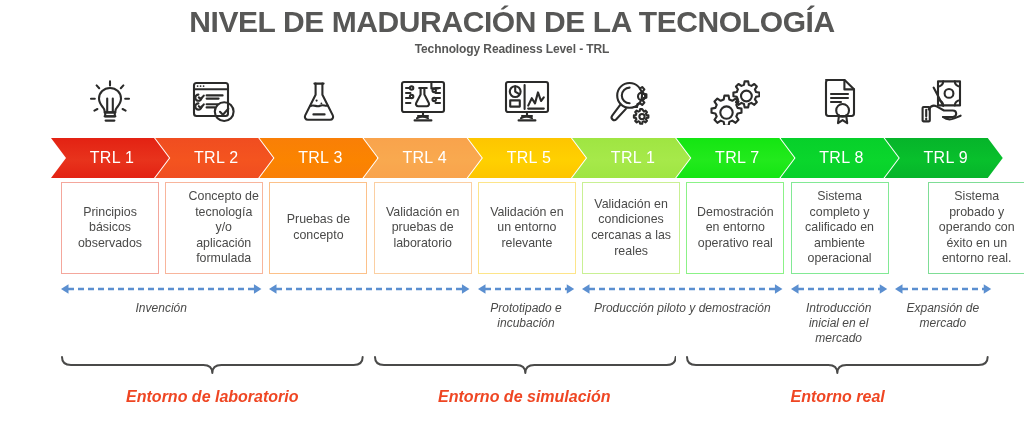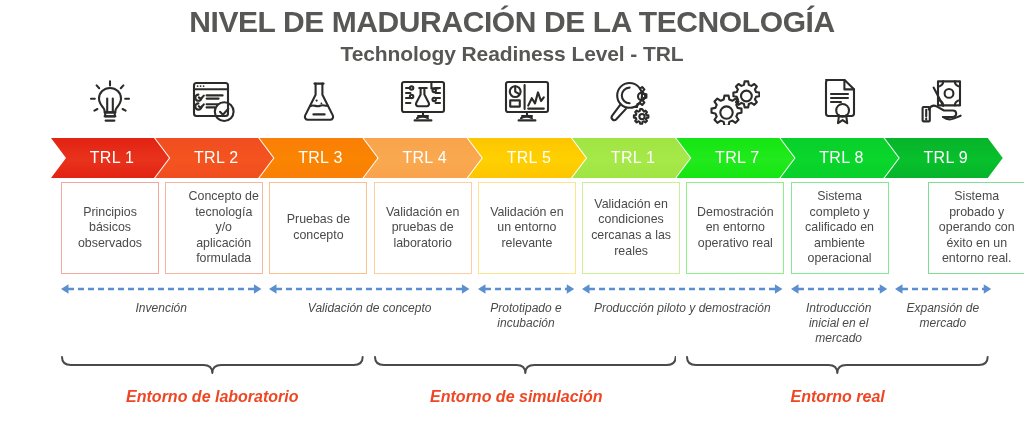--- a/index.html
+++ b/index.html
@@ -25,21 +25,21 @@
   }
   #title {
     font-size: 30px;
     font-weight: bold;
     color: #575756;
     letter-spacing: -0.4px;
     line-height: 1.05;
     margin: 0;
   }
   #subtitle {
-    font-size: 21px;
+    font-size: 12px;
     font-weight: bold;
     color: #575756;
     letter-spacing: -0.1px;
     margin-top: 4px;
   }
 
   
   #stage {
     position: absolute;
     left: 58px;
@@ -339,21 +339,20 @@
           <path d="M8 6 H194.44" stroke="#5b8fd0" stroke-width="2.6" stroke-dasharray="6 4"></path>
           <path d="M8.5 1.2 L1 6 L8.5 10.8 Z" fill="#5b8fd0"></path>
           <path d="M193.94 1.2 L201.44 6 L193.94 10.8 Z" fill="#5b8fd0"></path>
         </svg></div>
       <div class="phase-label" style="left: 2px; width: 202.44px;">Invención</div>
       <div class="phase-arrow" style="left: 210.44px; width: 202.44px;"><svg width="202.44" height="12" viewBox="0 0 202.44 12">
           <path d="M8 6 H194.44" stroke="#5b8fd0" stroke-width="2.6" stroke-dasharray="6 4"></path>
           <path d="M8.5 1.2 L1 6 L8.5 10.8 Z" fill="#5b8fd0"></path>
           <path d="M193.94 1.2 L201.44 6 L193.94 10.8 Z" fill="#5b8fd0"></path>
         </svg></div>
-      <div class="phase-label" style="left: 210.44px; width: 202.44px;">Validación de concepto</div>
       <div class="phase-arrow" style="left: 418.88px; width: 98.22px;"><svg width="98.22" height="12" viewBox="0 0 98.22 12">
           <path d="M8 6 H90.22" stroke="#5b8fd0" stroke-width="2.6" stroke-dasharray="6 4"></path>
           <path d="M8.5 1.2 L1 6 L8.5 10.8 Z" fill="#5b8fd0"></path>
           <path d="M89.72 1.2 L97.22 6 L89.72 10.8 Z" fill="#5b8fd0"></path>
         </svg></div>
       <div class="phase-label" style="left: 418.88px; width: 98.22px;">Prototipado e incubación</div>
       <div class="phase-arrow" style="left: 523.1px; width: 202.44px;"><svg width="202.44" height="12" viewBox="0 0 202.44 12">
           <path d="M8 6 H194.44" stroke="#5b8fd0" stroke-width="2.6" stroke-dasharray="6 4"></path>
           <path d="M8.5 1.2 L1 6 L8.5 10.8 Z" fill="#5b8fd0"></path>
           <path d="M193.94 1.2 L201.44 6 L193.94 10.8 Z" fill="#5b8fd0"></path>
@@ -374,20 +373,20 @@
     </div>
 
   <div id="brace-layer">
       <div class="brace" style="left: 3px; width: 302.66px;"><svg width="302.65999999999997" height="26" viewBox="0 0 302.65999999999997 26">
           <path d="M1 1 q0 8 9 8 H142.32999999999998 q9 0 9 8 q0 -8 9 -8 H292.65999999999997 q9 0 9 -8" fill="none" stroke="#4a4a49" stroke-width="2" stroke-linecap="round" stroke-linejoin="round"></path>
         </svg></div>
       <div class="env-label" style="left: 3px; width: 302.66px; color: rgb(239, 70, 35);">Entorno de laboratorio</div>
       <div class="brace" style="left: 315.66px; width: 302.66px;"><svg width="302.65999999999997" height="26" viewBox="0 0 302.65999999999997 26">
           <path d="M1 1 q0 8 9 8 H142.32999999999998 q9 0 9 8 q0 -8 9 -8 H292.65999999999997 q9 0 9 -8" fill="none" stroke="#4a4a49" stroke-width="2" stroke-linecap="round" stroke-linejoin="round"></path>
         </svg></div>
-      <div class="env-label" style="left: 307px; width: 302.66px; color: rgb(239, 70, 35);">Entorno de simulación</div>
+      <div class="env-label" style="left: 315px; width: 302.66px; color: rgb(239, 70, 35);">Entorno de simulación</div>
       <div class="brace" style="left: 628.32px; width: 302.66px;"><svg width="302.65999999999997" height="26" viewBox="0 0 302.65999999999997 26">
           <path d="M1 1 q0 8 9 8 H142.32999999999998 q9 0 9 8 q0 -8 9 -8 H292.65999999999997 q9 0 9 -8" fill="none" stroke="#4a4a49" stroke-width="2" stroke-linecap="round" stroke-linejoin="round"></path>
         </svg></div>
       <div class="env-label" style="left: 628.32px; width: 302.66px; color: rgb(239, 70, 35);">Entorno real</div>
     </div>
 
 </div>
 
 </body></html>

